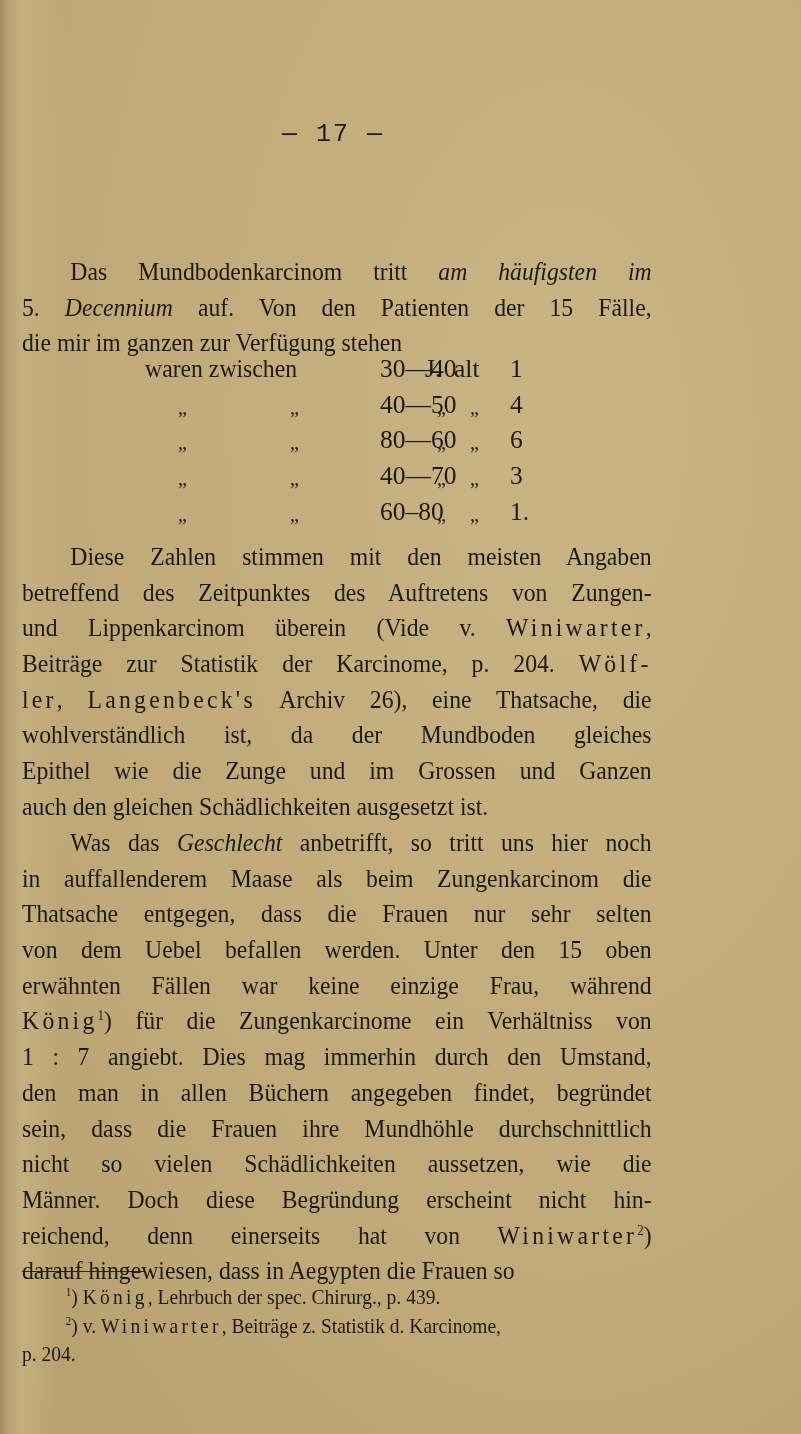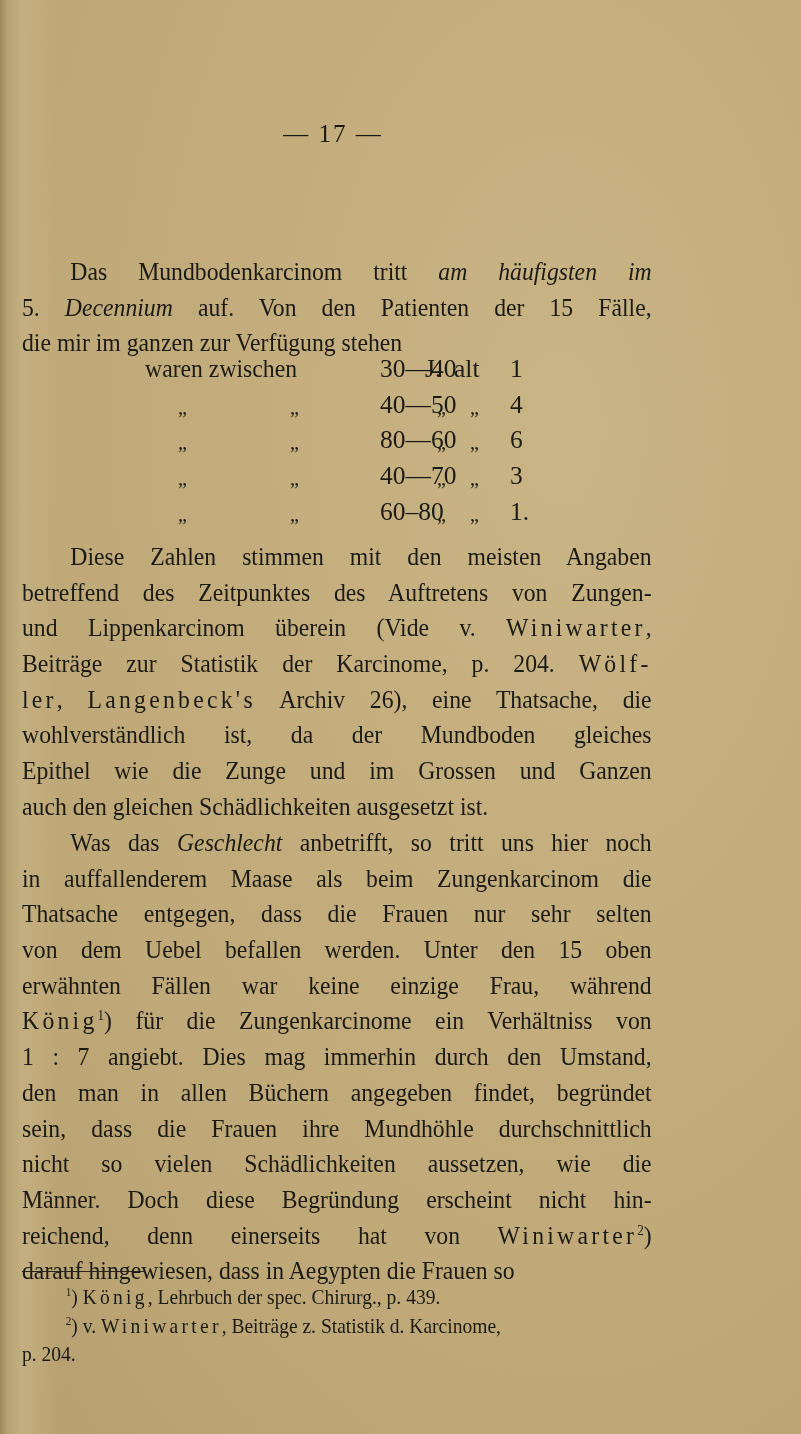--- a/index.html
+++ b/index.html
@@ -8,21 +8,21 @@
     background: #c3ad7f;
     background-image:
       linear-gradient(90deg, #9c8a5c 0px, #b8a274 8px, #c4af80 22px, rgba(196,175,128,0) 60px),
       radial-gradient(ellipse at 70% 30%, #c9b485 0%, #bfa877 70%, #b59f6e 100%);
     font-family: "DejaVu Serif", "Liberation Serif", serif;
     color: #1c1a14;
   }
   .page-number {
     position: absolute; top: 120px; left: 0; width: 666px;
     text-align: center; font-size: 25px; letter-spacing: 2px;
-    font-family: Liberation Serif, serif;
+    font-family: Liberation Mono, monospace;
   }
   .text-block {
     position: absolute; left: 22px; width: 630px;
     font-family: "Liberation Serif", serif;
     font-size: 25.5px; line-height: 35.7px;
     text-align: justify; text-align-last: left;
     transform: scaleX(0.93); transform-origin: left top;
   }
   .text-block .line { display: block; white-space: nowrap; height: 35.7px; text-align-last: justify; }
   .text-block .line.last { text-align-last: left; }

